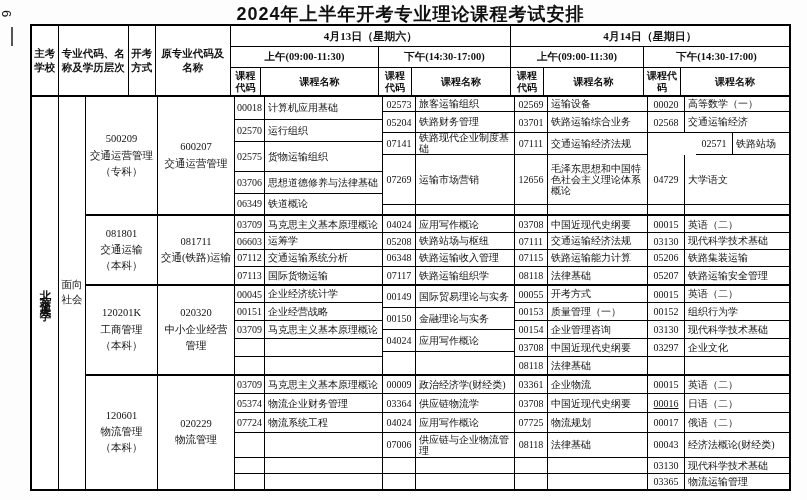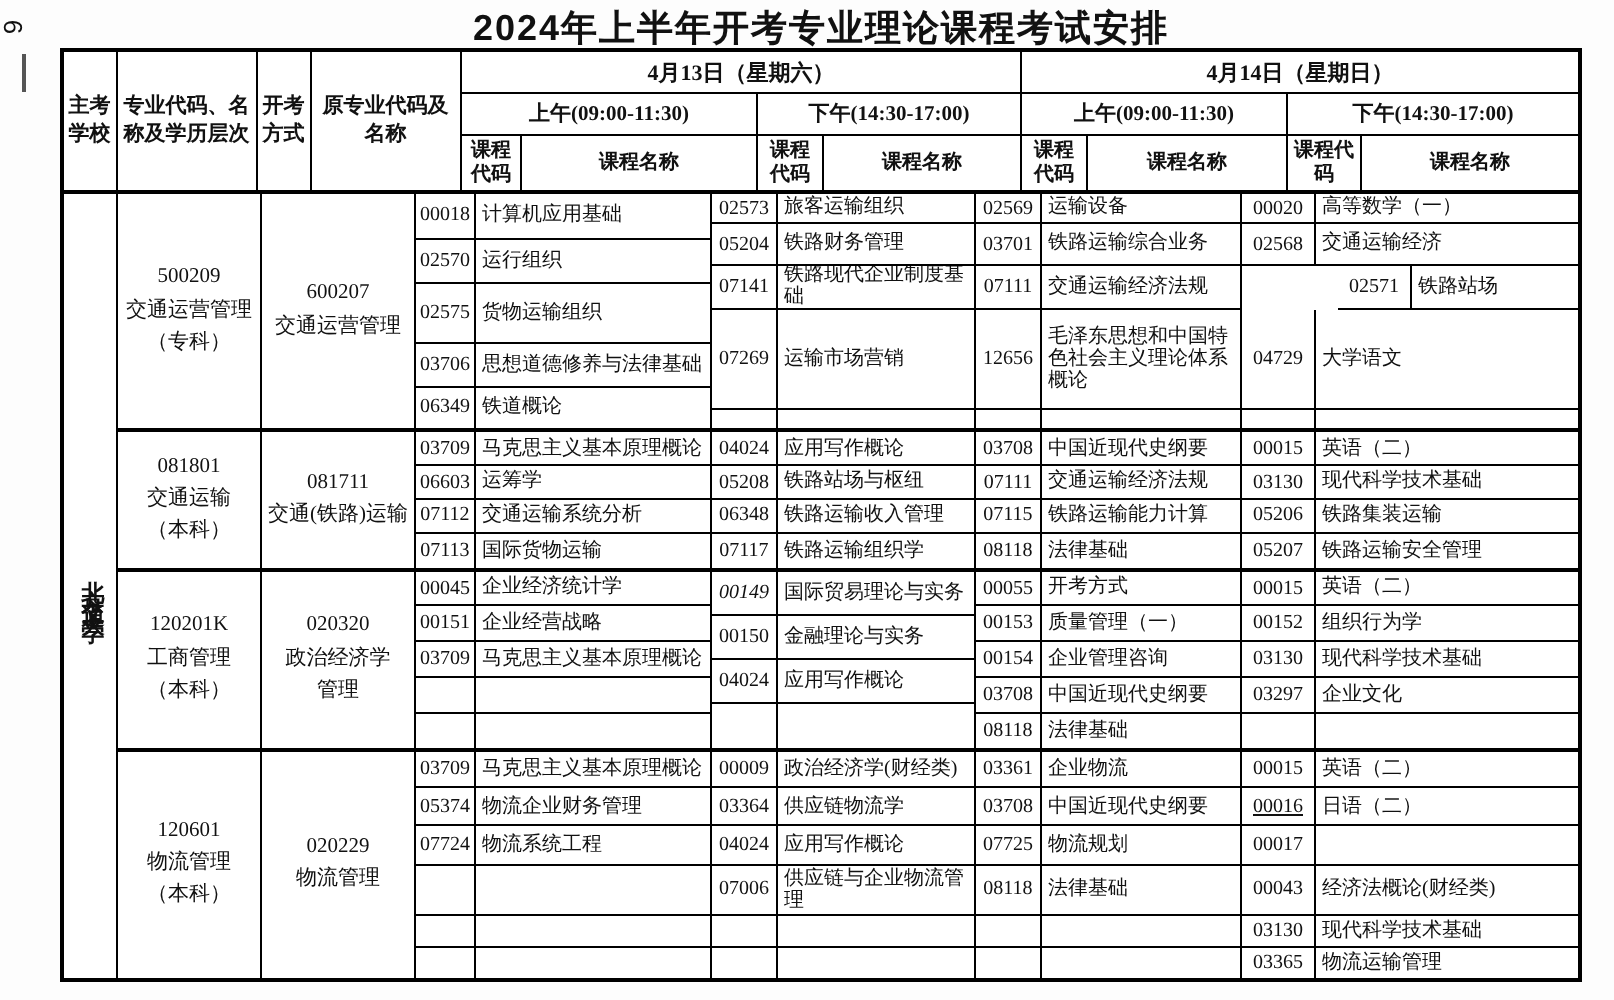--- a/index.html
+++ b/index.html
@@ -111,20 +111,21 @@
           <div class="colhead" style="width: 100px;">课程名称</div>
           <div class="colhead" style="width: 37px;">课程代码</div>
           <div class="colhead" style="width: 108px; flex: 1 1 0%;">课程名称</div>
         </div>
     </div>
   </div>
   <div class="tbody">
     <div class="school-col">
       <div class="school-text">北京交通大学</div>
     </div>
+    <div class="method-col">面向社会</div>
     <div class="blocks">
         <div class="block" style="flex: 120 0 0px;">
           <div class="major-col">
             <div>500209</div>
             <div>交通运营管理</div>
             <div>（专科）</div>
           </div>
           <div class="orig-col">
             <div>600207</div>
             <div>交通运营管理</div>
@@ -302,21 +303,21 @@
           </div>
         </div>
         <div class="block" style="flex: 90 0 0px;">
           <div class="major-col">
             <div>120201K</div>
             <div>工商管理</div>
             <div>（本科）</div>
           </div>
           <div class="orig-col">
             <div>020320</div>
-            <div>政治经济学</div>
+            <div>中小企业经营</div>
             <div>管理</div>
           </div>
           <div class="sess" style="width: 148px;">
             <div class="srow" style="flex: 18 0 0px;">
               <div class="code-cell" style="width: 30px;">00045</div>
               <div class="name-cell">企业经济统计学</div>
             </div>
             <div class="srow" style="flex: 18 0 0px;">
               <div class="code-cell" style="width: 30px;">00151</div>
               <div class="name-cell">企业经营战略</div>
@@ -329,21 +330,21 @@
               <div class="code-cell" style="width: 30px;"></div>
               <div class="name-cell"></div>
             </div>
             <div class="srow" style="flex: 18 0 0px;">
               <div class="code-cell" style="width: 30px;"></div>
               <div class="name-cell"></div>
             </div>
           </div>
           <div class="sess" style="width: 132px;">
             <div class="srow" style="flex: 18 0 0px;">
-              <div class="code-cell" style="width: 33px; font-style: italic;">00149</div>
+              <div class="code-cell" style="width: 33px;">00149</div>
               <div class="name-cell">国际贸易理论与实务</div>
             </div>
             <div class="srow" style="flex: 18 0 0px;">
               <div class="code-cell" style="width: 33px;">00150</div>
               <div class="name-cell">金融理论与实务</div>
             </div>
             <div class="srow" style="flex: 18 0 0px;">
               <div class="code-cell" style="width: 33px;">04024</div>
               <div class="name-cell">应用写作概论</div>
             </div>
@@ -489,20 +490,21 @@
             <div class="srow" style="flex: 19 0 0px;">
               <div class="code-cell" style="width: 37px;">00015</div>
               <div class="name-cell">英语（二）</div>
             </div>
             <div class="srow" style="flex: 19 0 0px;">
               <div class="code-cell" style="width: 37px; text-decoration: underline;">00016</div>
               <div class="name-cell">日语（二）</div>
             </div>
             <div class="srow" style="flex: 20 0 0px;">
               <div class="code-cell" style="width: 37px;">00017</div>
+              <div class="name-cell">俄语（二）</div>
             </div>
             <div class="srow" style="flex: 26 0 0px;">
               <div class="code-cell" style="width: 37px;">00043</div>
               <div class="name-cell">经济法概论(财经类)</div>
             </div>
             <div class="srow" style="flex: 16 0 0px;">
               <div class="code-cell" style="width: 37px;">03130</div>
               <div class="name-cell">现代科学技术基础</div>
             </div>
             <div class="srow" style="flex: 16 0 0px;">

